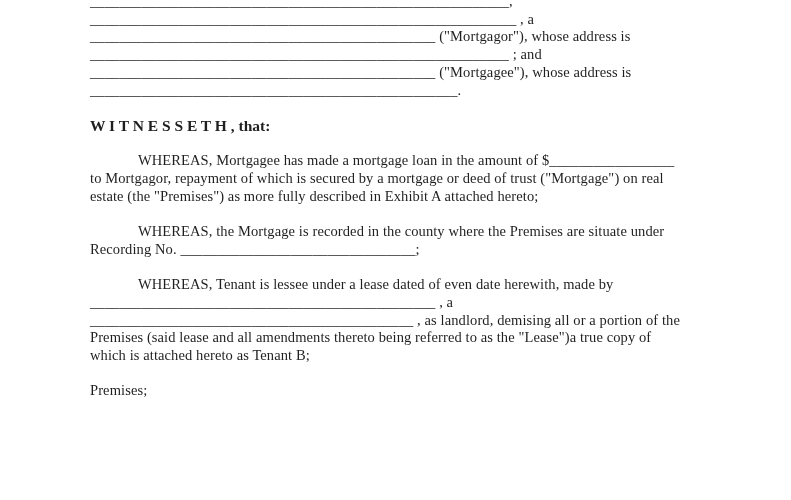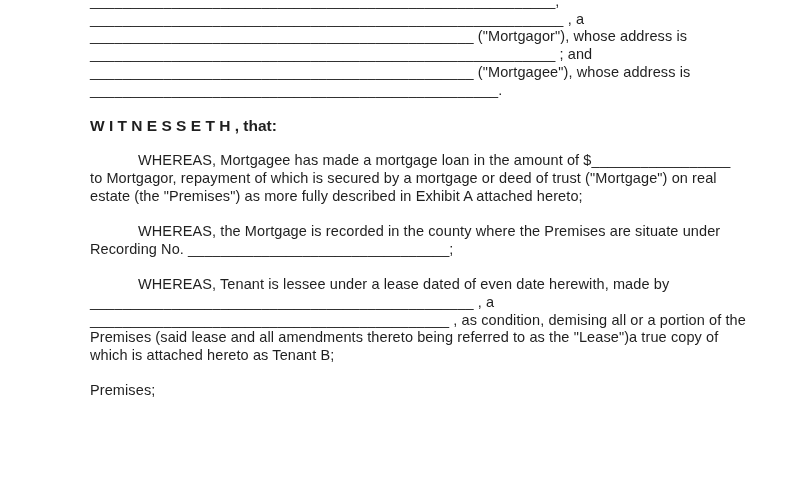--- a/index.html
+++ b/index.html
@@ -6,21 +6,21 @@
     margin: 0;
     padding: 0;
     background: #ffffff;
   }
   .page {
     position: relative;
     width: 791px;
     height: 500px;
     background: #ffffff;
     overflow: hidden;
-    font-family: Liberation Sans, sans-serif;
+    font-family: Liberation Serif, serif;
     font-size: 14.5px;
     line-height: 17.7px;
     color: #1f1f1f;
   }
   .doc {
     position: absolute;
     left: 90px;
     top: -7px;
     width: 600px;
   }
@@ -64,21 +64,21 @@
     </div>
 
     <div class="para">
       <div class="line indent">WHEREAS, the Mortgage is recorded in the county where the Premises are situate under</div>
       <div class="line">Recording No. ________________________________;</div>
     </div>
 
     <div class="para">
       <div class="line indent">WHEREAS, Tenant is lessee under a lease dated of even date herewith, made by</div>
       <div class="line">_______________________________________________ , a</div>
-      <div class="line">____________________________________________ , as condition, demising all or a portion of the</div>
+      <div class="line">____________________________________________ , as landlord, demising all or a portion of the</div>
       <div class="line">Premises (said lease and all amendments thereto being referred to as the "Lease")a true copy of</div>
       <div class="line">which is attached hereto as Tenant B;</div>
     </div>
 
 
     <div class="para">
       <div class="line">Premises;</div>
     </div>
 
   </div>

